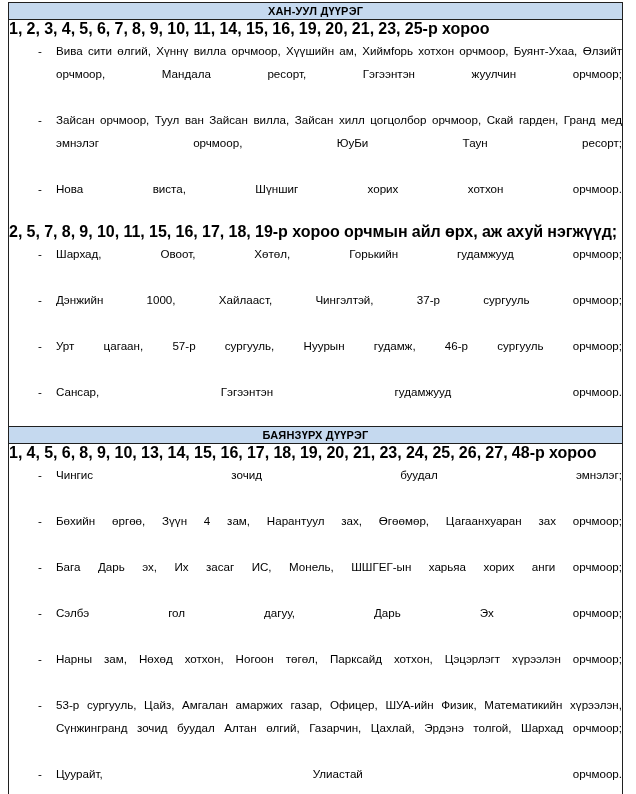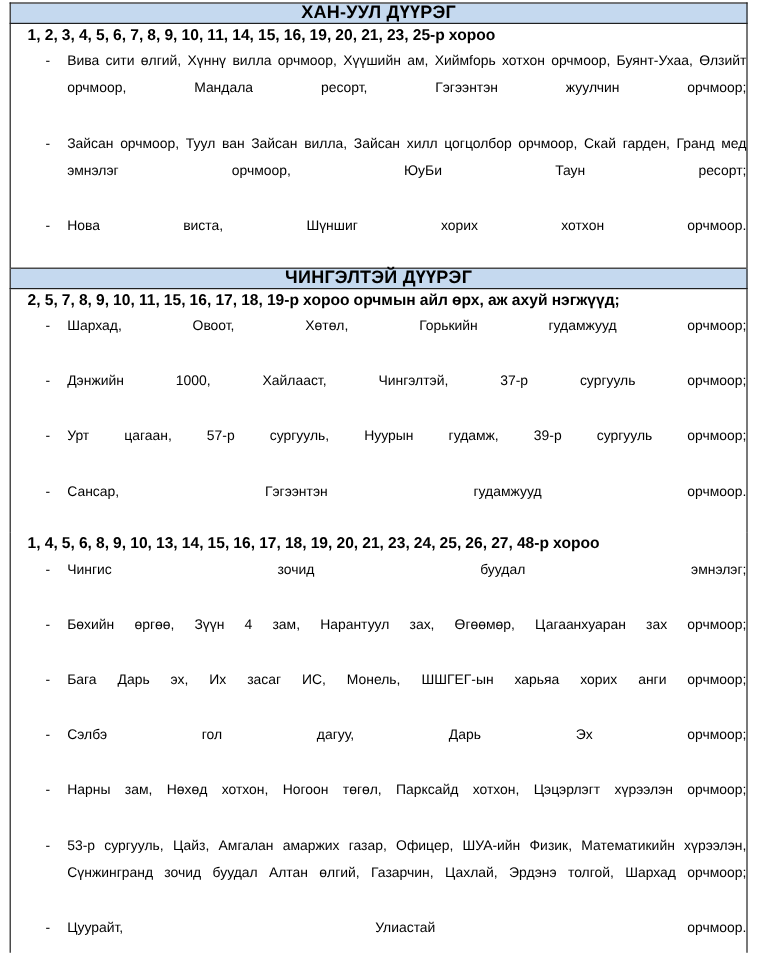--- a/index.html
+++ b/index.html
@@ -33,36 +33,36 @@
     padding: 0;
     vertical-align: top;
   }
   
   .district-head td {
     background: #c5d9ef;
     border-top: 1px solid #202020;
     border-bottom: 1px solid #202020;
     text-align: center;
     font-weight: bold;
-    font-size: 15px;
+    font-size: 11px;
     letter-spacing: 0.2px;
     line-height: 16px;
     height: 16px;
     padding: 0 2px;
   }
   
   .district-body td {
     background: #ffffff;
     padding: 3px 9px 5px 7px;
   }
   .khoroo-line {
-    font-size: 13px;
+    font-size: 16px;
     line-height: 17px;
     text-align: left;
-    margin: 0 0 2px 14px;
+    margin: 0 0 2px 0;
     padding: 0;
     word-spacing: -0.2px;
   }
   .khoroo-line .nums {
     font-weight: bold;
   }
   .khoroo-line .tail {
     font-weight: bold;
   }
   ul.loc-list {
@@ -121,45 +121,45 @@
                 <span class="dash">-</span>
                 <span class="txt">Зайсан орчмоор, Туул ван Зайсан вилла, Зайсан хилл цогцолбор орчмоор, Скай гарден, Гранд мед эмнэлэг орчмоор, ЮуБи Таун ресорт;</span>
               </li>
               <li>
                 <span class="dash">-</span>
                 <span class="txt">Нова виста, Шүншиг хорих хотхон орчмоор.</span>
               </li>
             </ul>
           </td>
         </tr>
-        <tr class="district-head">
-          <td>ЧИНГЭЛТЭЙ ДҮҮРЭГ</td>
-        </tr>
         <tr class="district-body">
           <td>
             <p class="khoroo-line"><span class="nums">2, 5, 7, 8, 9, 10, 11, 15, 16, 17, 18, 19-р хороо</span><span class="tail"> орчмын айл өрх, аж ахуй нэгжүүд;</span></p>
             <ul class="loc-list">
               <li>
                 <span class="dash">-</span>
                 <span class="txt">Шархад, Овоот, Хөтөл, Горькийн гудамжууд орчмоор;</span>
               </li>
               <li>
                 <span class="dash">-</span>
                 <span class="txt">Дэнжийн 1000, Хайлааст, Чингэлтэй, 37-р сургууль орчмоор;</span>
               </li>
               <li>
                 <span class="dash">-</span>
-                <span class="txt">Урт цагаан, 57-р сургууль, Нуурын гудамж, 39-р сургууль орчмоор;</span>
+                <span class="txt">Урт цагаан, 57-р сургууль, Нуурын гудамж, 46-р сургууль орчмоор;</span>
               </li>
               <li>
                 <span class="dash">-</span>
                 <span class="txt">Сансар,  Гэгээнтэн гудамжууд орчмоор.</span>
               </li>
             </ul>
           </td>
+        </tr>
+        <tr class="district-head">
+          <td>БАЯНЗҮРХ ДҮҮРЭГ</td>
         </tr>
         <tr class="district-body">
           <td>
             <p class="khoroo-line"><span class="nums">1, 4, 5, 6, 8, 9, 10, 13, 14, 15, 16, 17, 18, 19, 20, 21, 23, 24, 25, 26, 27, 48-р хороо</span><span class="tail"></span></p>
             <ul class="loc-list">
               <li>
                 <span class="dash">-</span>
                 <span class="txt">Чингис зочид буудал эмнэлэг;</span>
               </li>
               <li>

